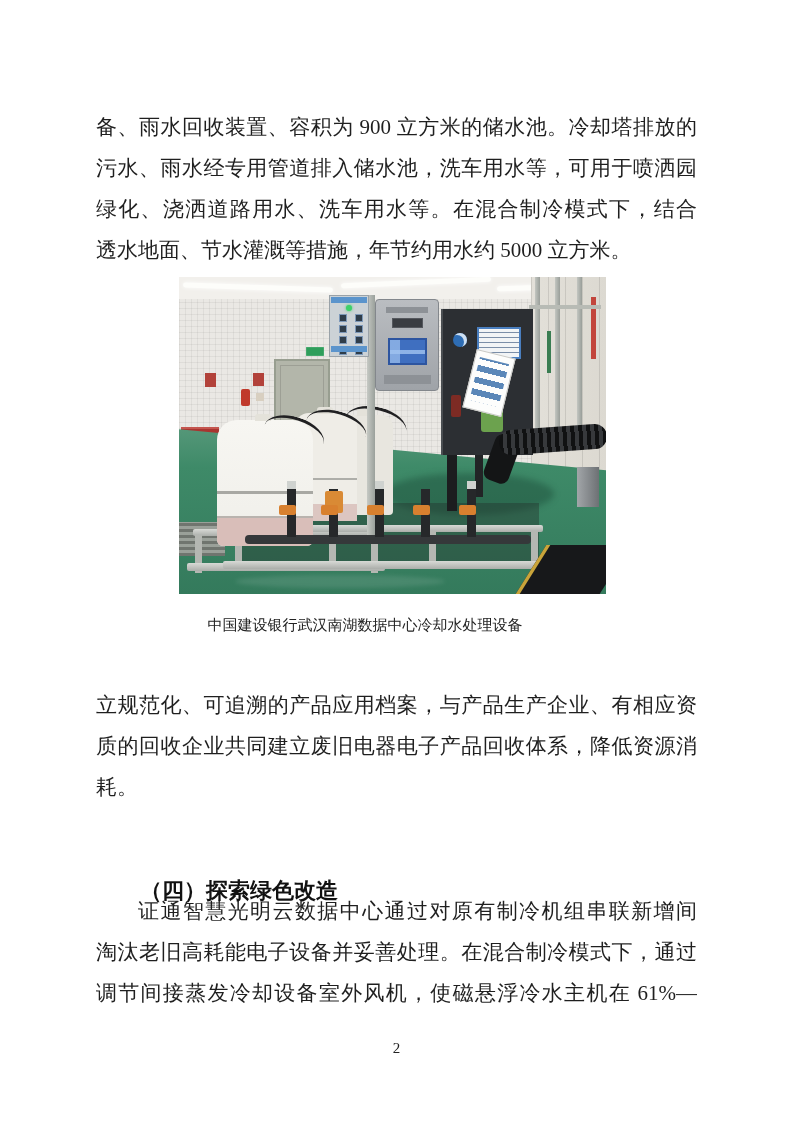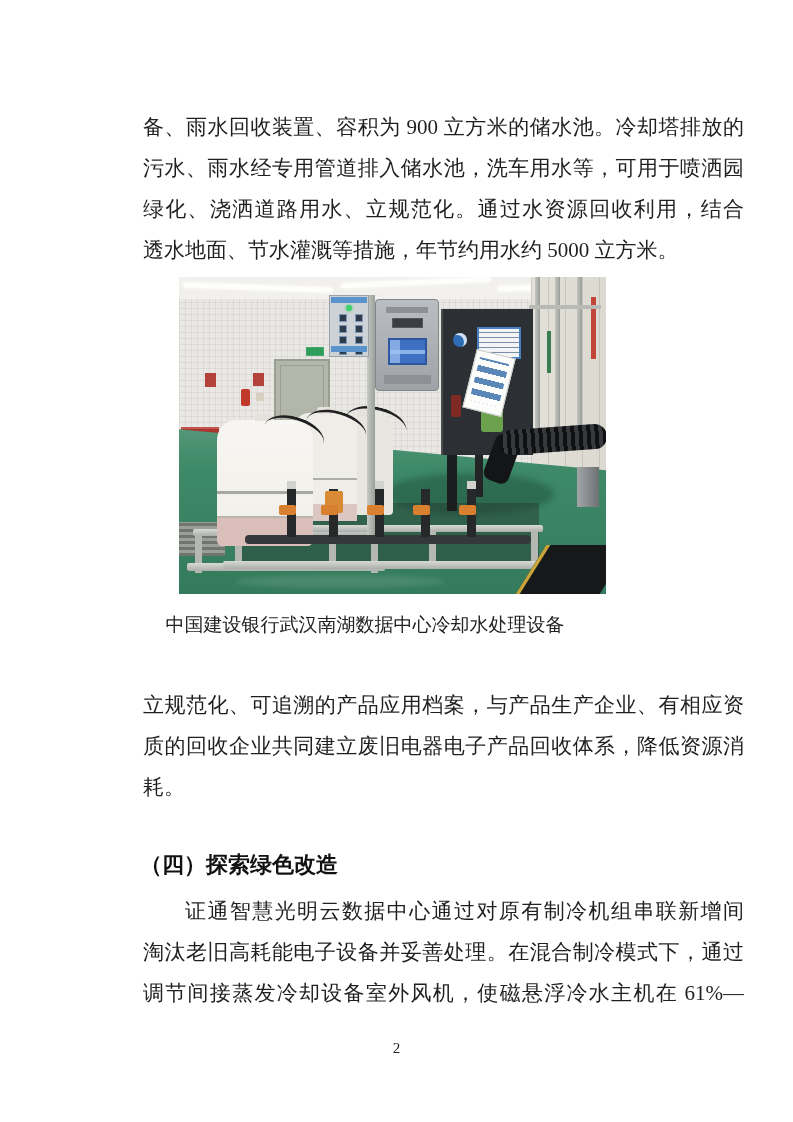--- a/index.html
+++ b/index.html
@@ -3,39 +3,39 @@
 <meta charset="utf-8">
 <style>
   html,body { margin:0; padding:0; background:#ffffff; }
   .page {
     position:relative; width:793px; height:1122px; margin:0 auto;
     background:#ffffff; overflow:hidden;
     font-family:"Liberation Serif","DejaVu Serif",serif;
     color:#1f1f1f;
   }
   
-  .para { position:absolute; left:96px; width:601px; font-size:21px;margin-left:47px; }
+  .para { position:absolute; left:96px; width:601px; font-size:21px; }
   .ln   { display:block; height:41px; line-height:41px; overflow:hidden;
           text-align:justify; text-align-last:left; }
   .ln.jl  { text-align-last:justify; }
   .ln.ind { text-indent:2em; }
   #para1 { top:107px; }
   #para2 { top:685px; }
   #para3 { top:891px; }
   .hd {
     position:absolute; left:96px; width:601px; height:41px; line-height:41px;
     font-family:"Liberation Sans","DejaVu Sans",sans-serif;
     font-weight:700; font-size:22px; color:#111; text-indent:2em;
     white-space:nowrap;
   }
   #hd3 { top:638px; }
-  #hd4 { top:846px;font-family:Liberation Mono, monospace; }
+  #hd4 { top:870px; }
   .caption {
     position:absolute; left:0; top:612px; width:730px; height:26px;
-    line-height:26px; text-align:center; font-size:19px; color:#222;
+    line-height:26px; text-align:center; font-size:15px; color:#222;
   }
   .pagenum {
     position:absolute; left:0; top:1040px; width:793px; text-align:center;
     font-size:15px; color:#222;
   }
   
   .photo {
     position:absolute; left:179px; top:277px; width:427px; height:317px;
     overflow:hidden; background:#dedcd6;
   }
@@ -169,21 +169,21 @@
     border-left:4px solid #c9a43a; transform:skewX(-32deg); }
 </style>
 </head>
 <body>
 
 <div class="page">
 
   <div class="para" id="para1">
     <span class="ln jl">备、雨水回收装置、容积为 900 立方米的储水池。冷却塔排放的</span>
     <span class="ln jl">污水、雨水经专用管道排入储水池，洗车用水等，可用于喷洒园区</span>
-    <span class="ln jl">绿化、浇洒道路用水、立规范化。通过水资源回收利用，结合</span>
+    <span class="ln jl">绿化、浇洒道路用水、洗车用水等。在混合制冷模式下，结合</span>
     <span class="ln">透水地面、节水灌溉等措施，年节约用水约 5000 立方米。</span>
   </div>
 
   <div class="photo">
     <div class="e ph-wall"></div>
     <div class="e ph-ceiling"></div>
     <div class="e tube tube1"></div>
     <div class="e tube tube2"></div>
     <div class="e tube tube3"></div>
     <div class="e ph-panelwall"></div>

